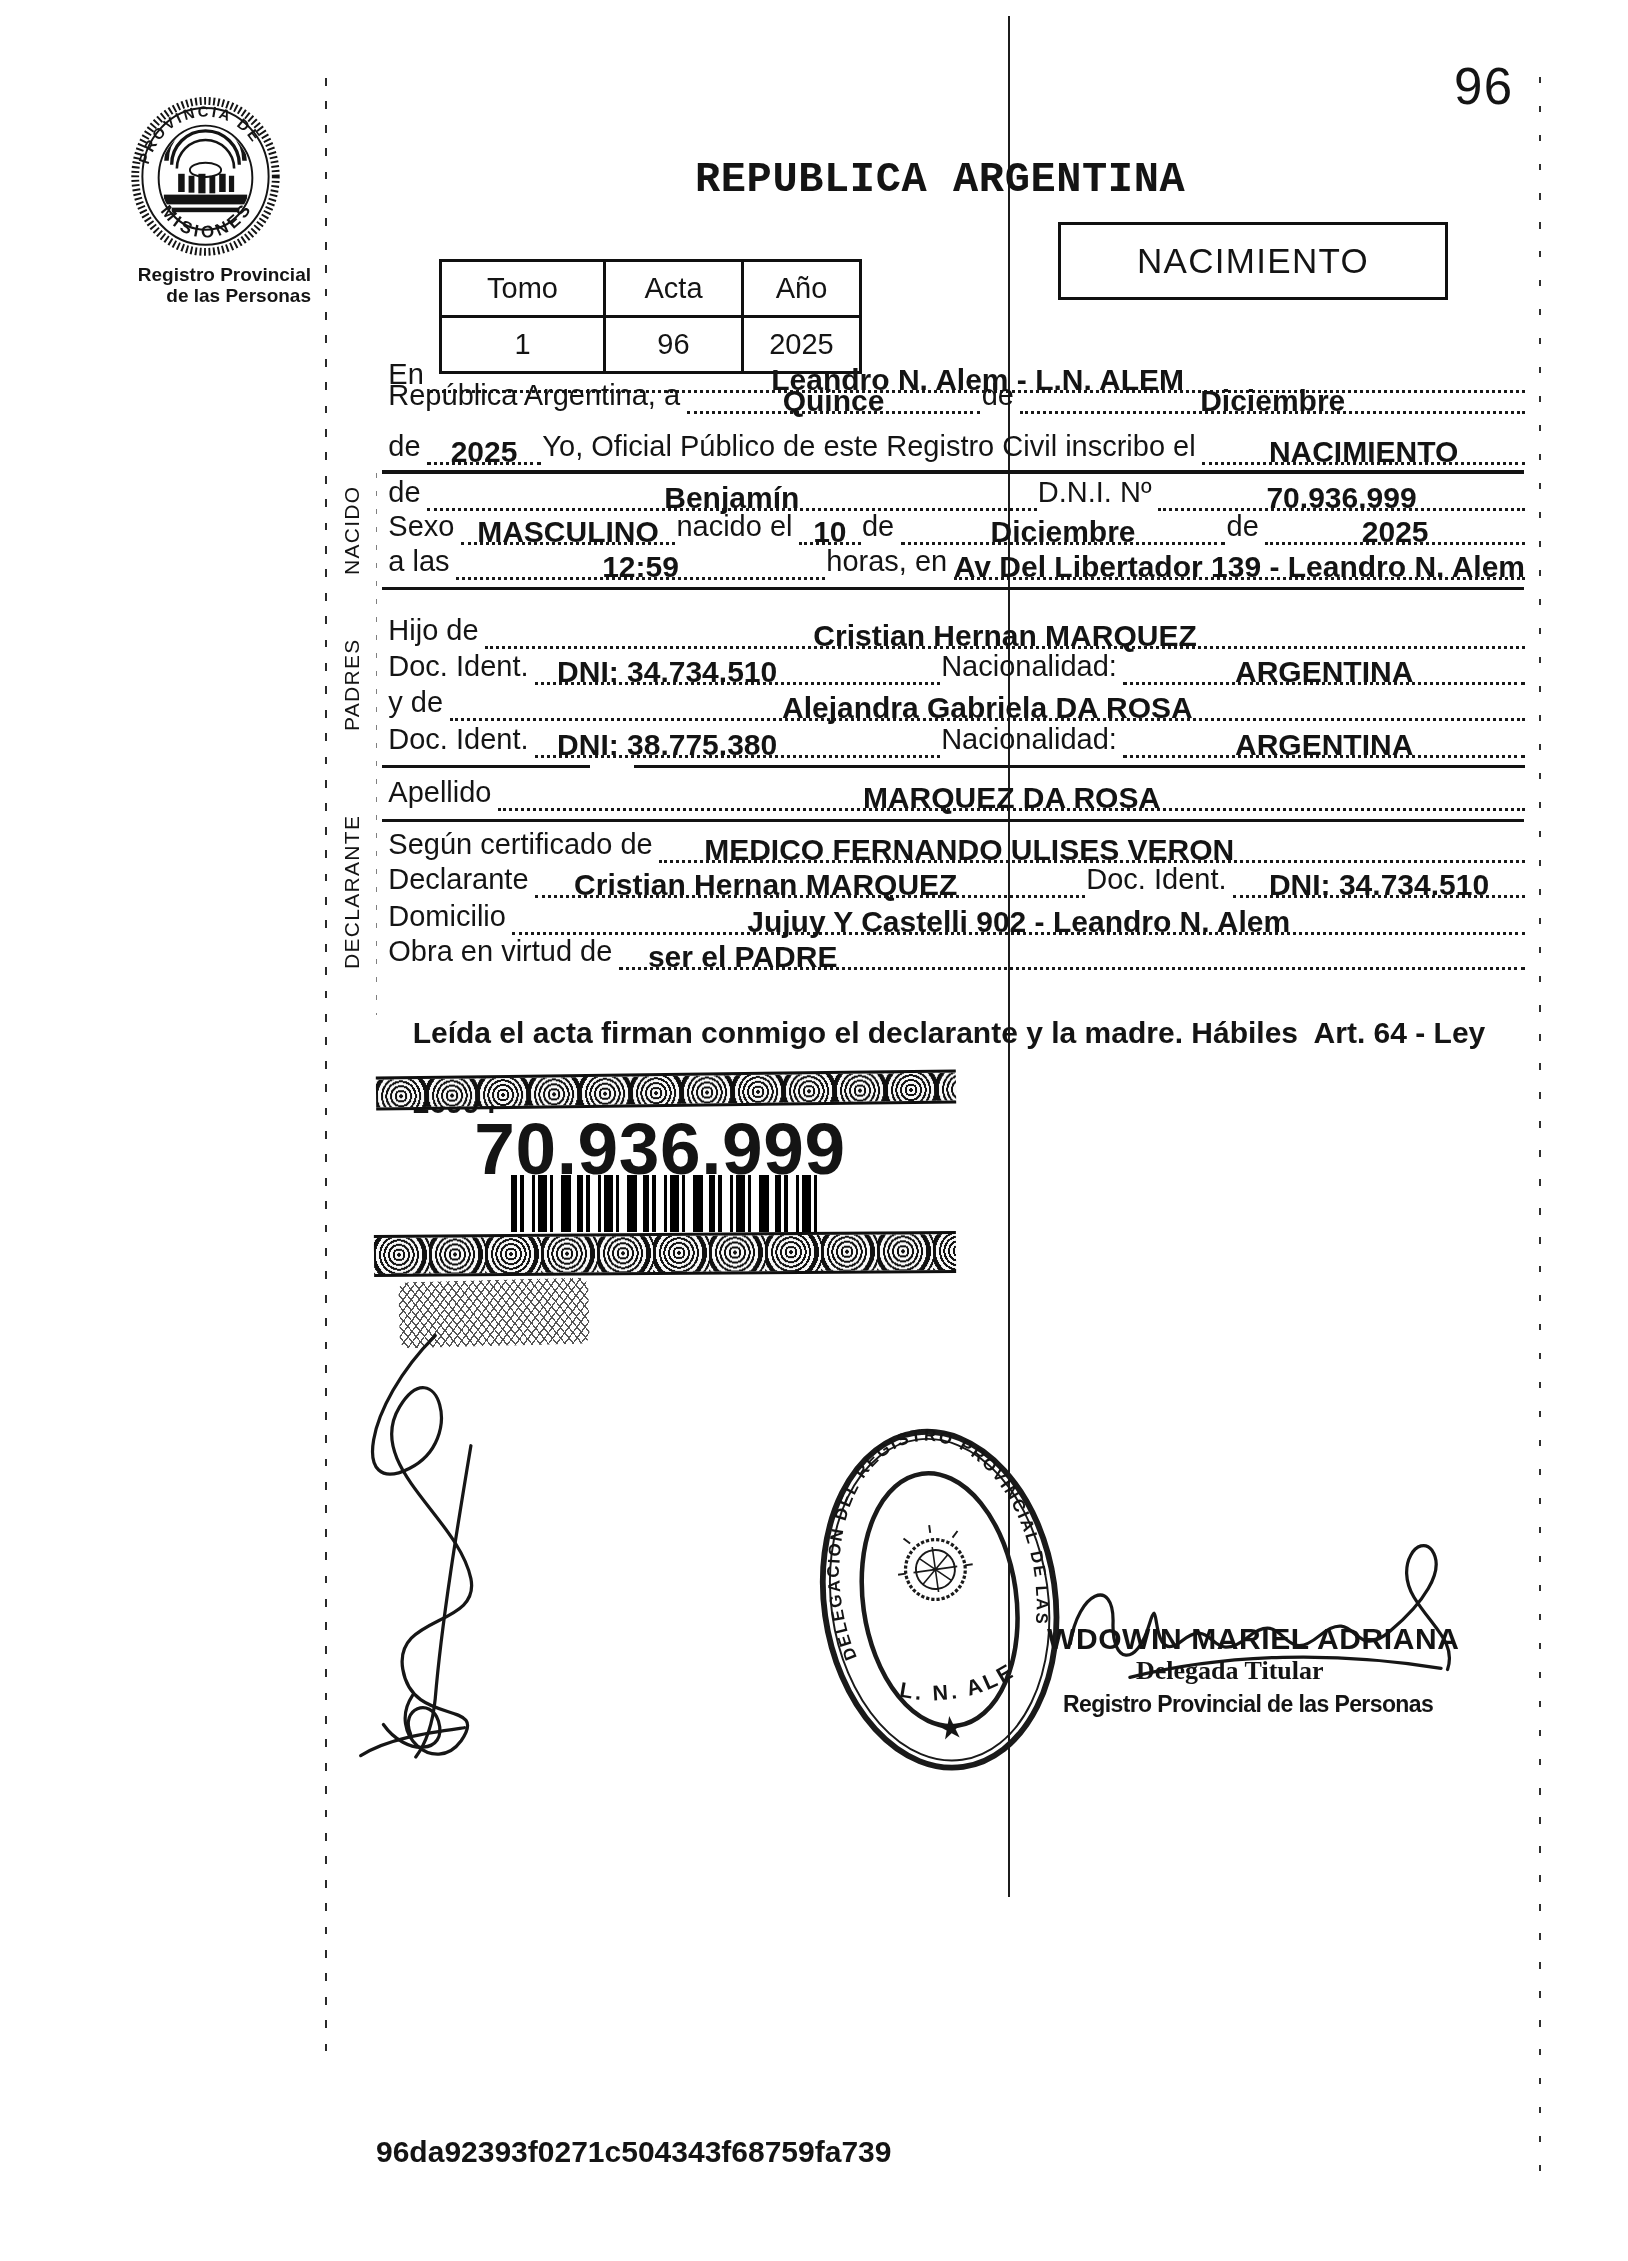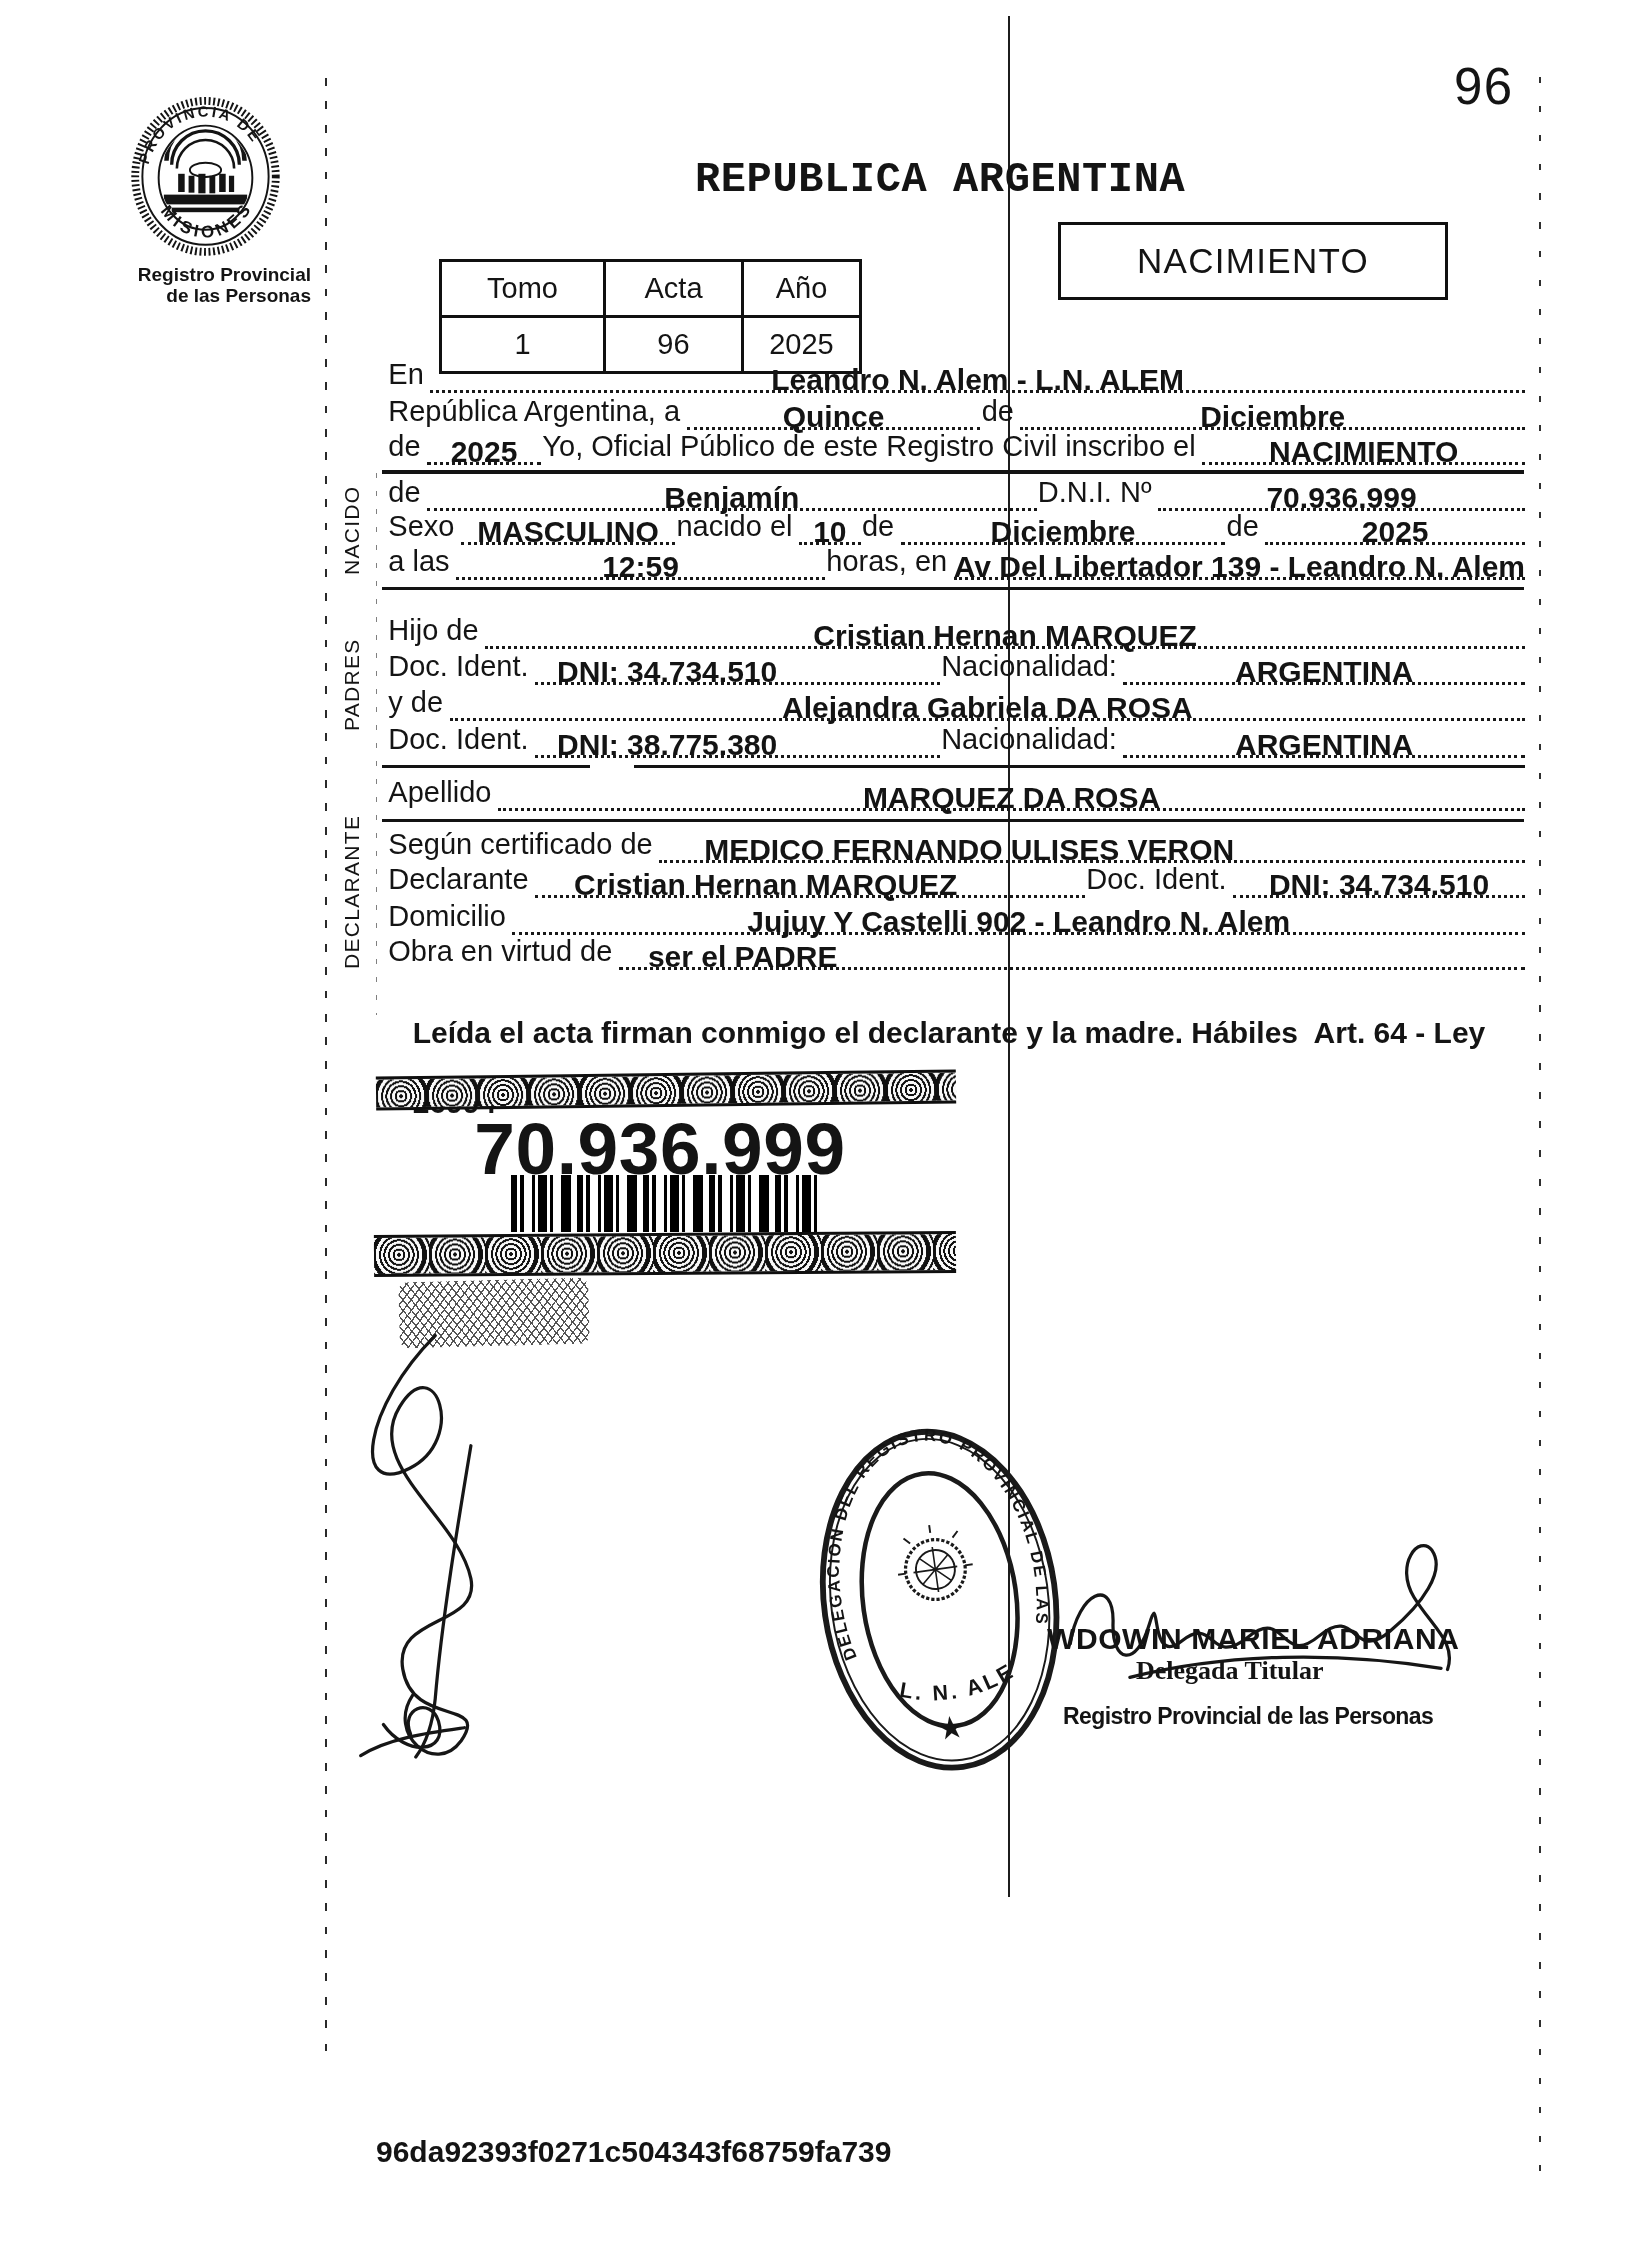--- a/index.html
+++ b/index.html
@@ -71,21 +71,21 @@
     background-image:
       repeating-linear-gradient(52deg,rgba(45,45,45,.95) 0 1.3px,transparent 1.3px 6.5px),
       repeating-linear-gradient(-52deg,rgba(45,45,45,.95) 0 1.3px,transparent 1.3px 6.5px);}
 
   
   .officer-name{left:1047px;top:1622px;font-size:30px;font-weight:700;
     letter-spacing:0.6px;white-space:nowrap;}
   .officer-title{left:1136px;top:1656px;font-family:"Liberation Serif",serif;
     font-size:26px;font-weight:700;white-space:nowrap;}
   .officer-org{left:1063px;top:1691px;font-size:23px;font-weight:700;
-    white-space:nowrap;letter-spacing:-0.6px;margin-top:12px;}
+    white-space:nowrap;letter-spacing:-0.6px;}
 
   .hash{left:376px;top:2135px;font-size:30px;font-weight:700;letter-spacing:0px;
         white-space:nowrap;}
 
   svg text{fill:#141414;}
 </style>
 </head>
 <body>
 
 <div class="abs page-num">96</div>
@@ -156,21 +156,21 @@
 <div class="vlab" style="left:340px;top:575px">NACIDO</div>
 <div class="vlab" style="left:340px;top:731px">PADRES</div>
 <div class="vlab" style="left:340px;top:969px">DECLARANTE</div>
 
 <div class="row" style="top:359px">
   <span class="lbl">En</span>
   <span class="fill" style="flex:1 0 0">
       <span class="val">Leandro N. Alem - L.N. ALEM</span>
     </span>
 </div>
-<div class="row" style="top:396px">
+<div class="row" style="top:380px">
   <span class="lbl">República Argentina, a</span>
   <span class="fill" style="flex:460 0 0">
       <span class="val">Quince</span>
     </span>
   <span class="lbl">de</span>
   <span class="fill" style="flex:790 0 0">
       <span class="val">Diciembre</span>
     </span>
 </div>
 <div class="row" style="top:431px">

